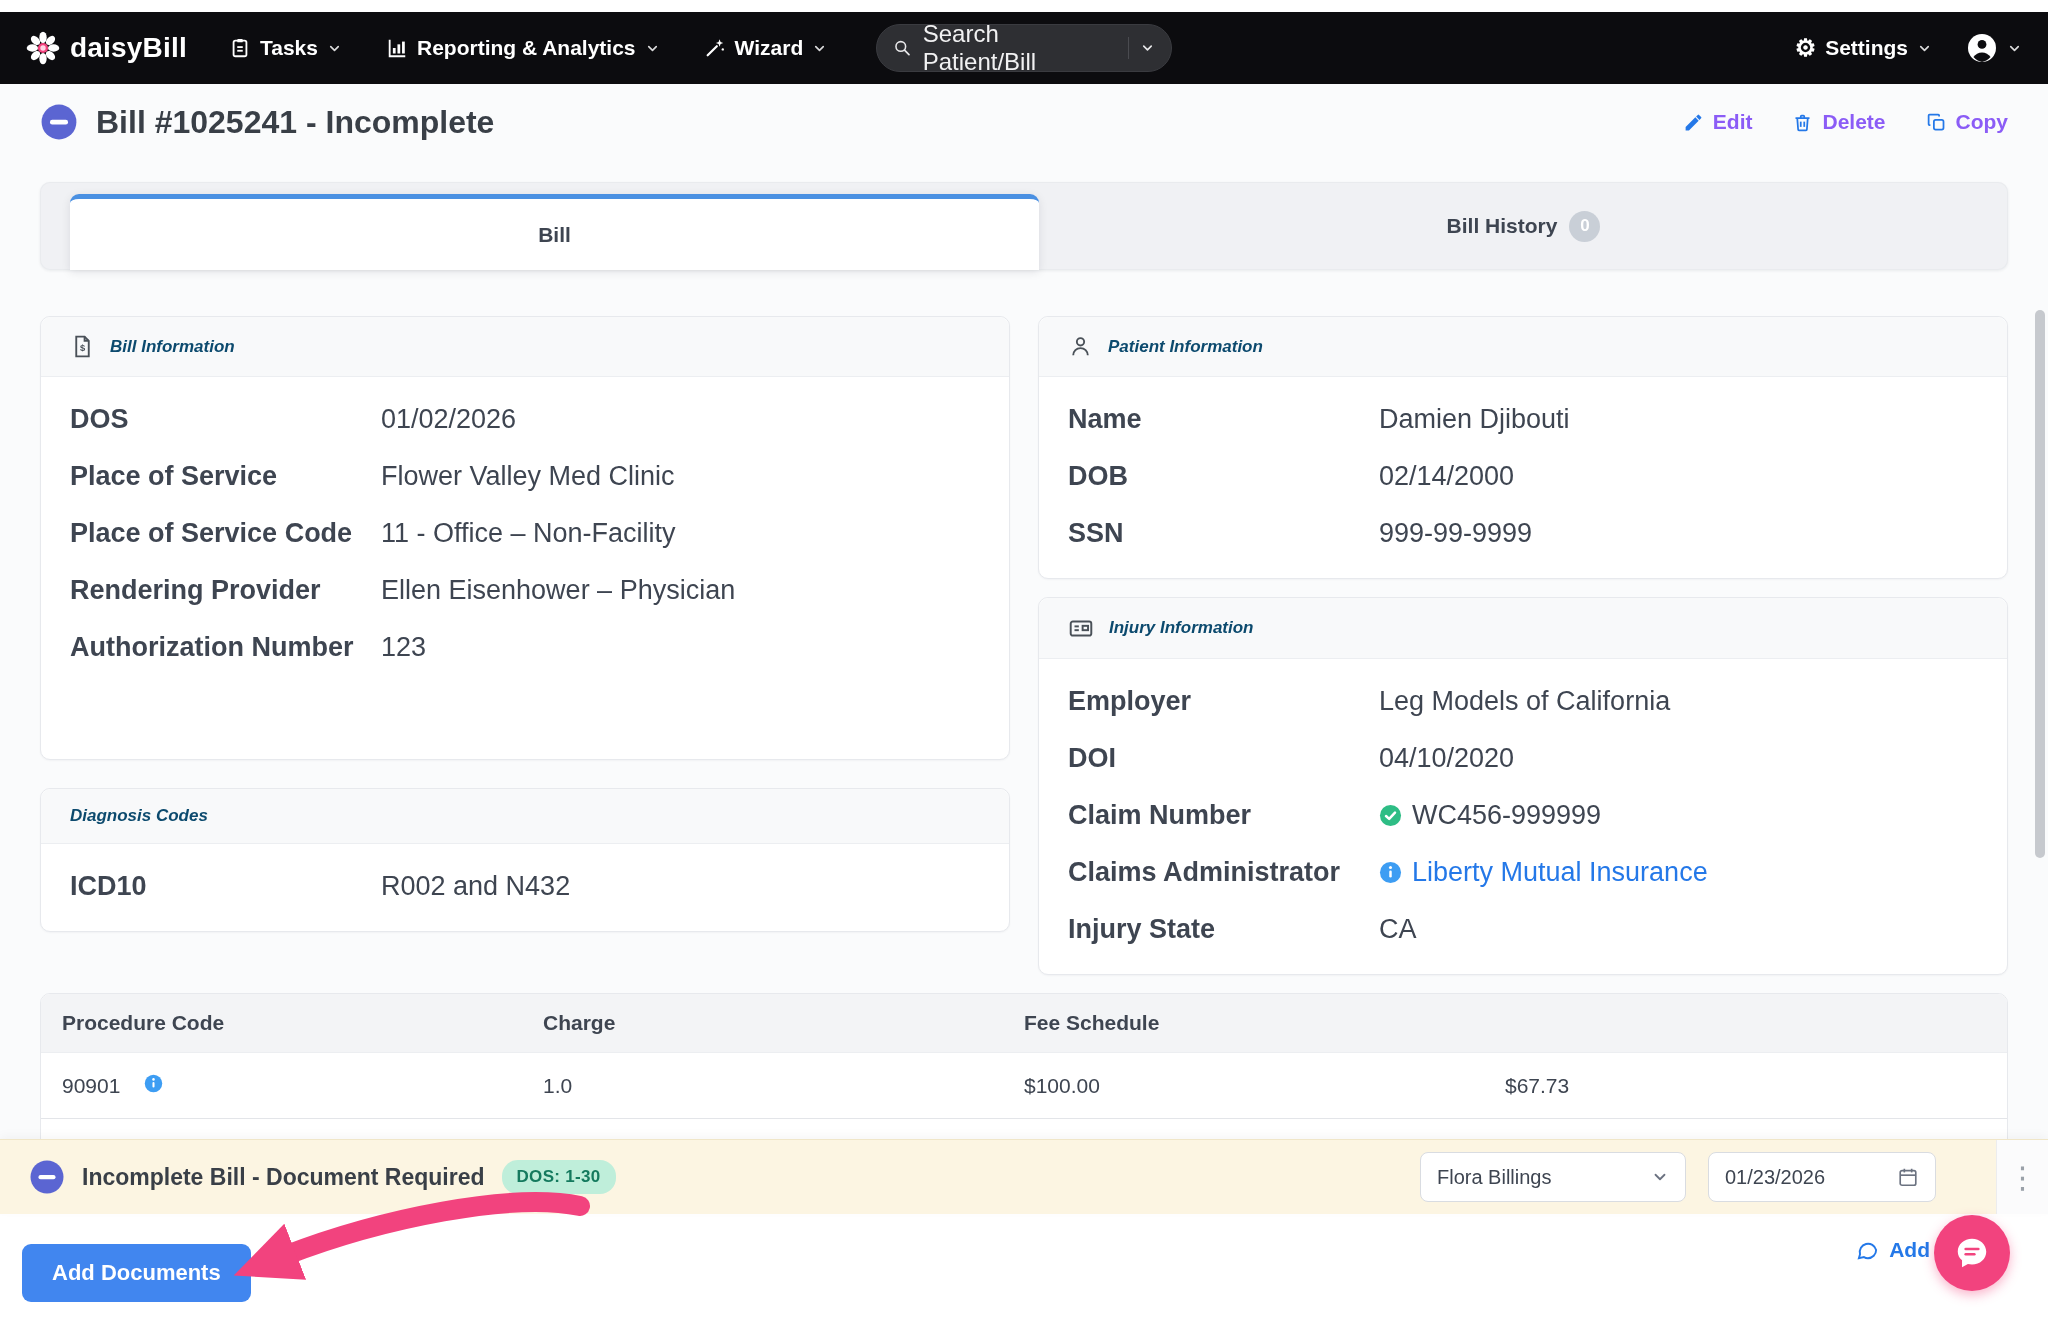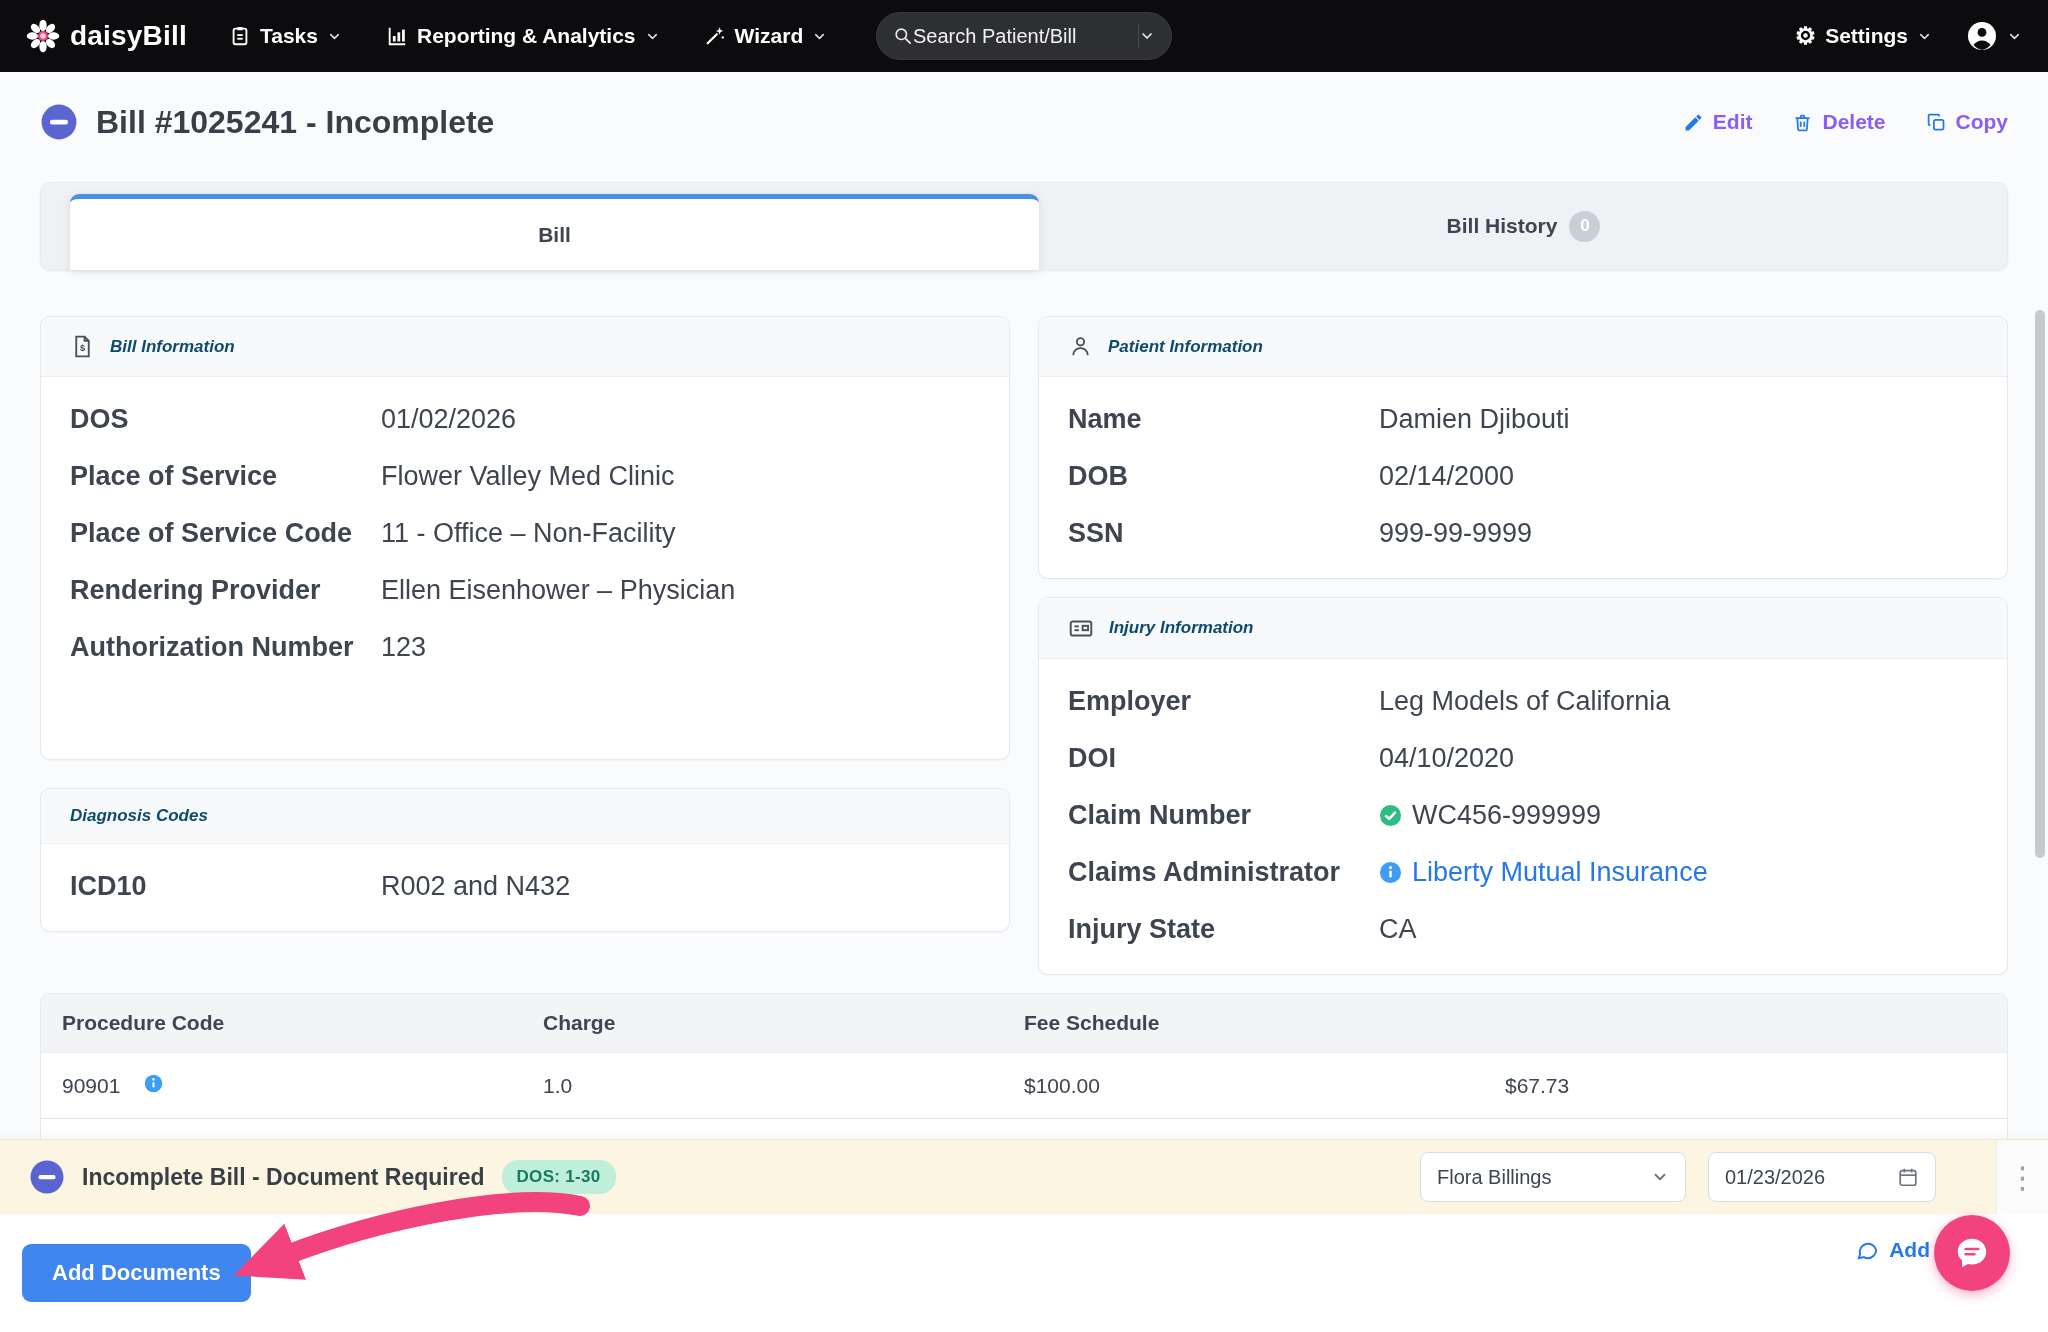--- a/index.html
+++ b/index.html
@@ -4,34 +4,34 @@
 <style>
   * { box-sizing: border-box; margin: 0; padding: 0; }
   html,body { width: 2048px; height: 1332px; }
   body {
     position: relative; overflow: hidden; background: #ffffff;
     font-family: "Liberation Sans", sans-serif; color: #3e4551;
   }
 
   
   .navbar {
-    position: absolute; top:0; left:0; right:0; height:72px;
+    position: absolute; top:12px; left:0; right:0; height:72px;
     background:#0c0c0f; display:flex; align-items:center; padding:0 26px;
     z-index: 20;
   }
   .brand { display:flex; align-items:center; gap:10px; cursor:pointer; }
   .brand-text { color:#fff; font-size:28px; font-weight:700; letter-spacing:.2px; }
   .nav-menus { display:flex; align-items:center; margin-left:42px; gap:44px; }
   .nav-item { display:flex; align-items:center; gap:9px; color:#fff; font-size:21px; font-weight:600; cursor:pointer; }
   .chev { opacity:.85; }
   .nav-search {
     position:absolute; left:50%; transform:translateX(-50%);
     width:296px; height:48px; border-radius:24px; background:#2e2f33;
-    display:flex; align-items:center; gap:0; padding:0 16px;
-    color:#f1f1f2; font-size:20px; cursor:pointer; border:1px solid #3a3b40;
+    display:flex; align-items:center; gap:11px; padding:0 16px;
+    color:#f1f1f2; font-size:24px; cursor:pointer; border:1px solid #3a3b40;
   }
   .nav-search .spacer { flex:1; }
   .nav-search .vdiv { width:1px; height:22px; background:#4a4b50; }
   .nav-right { margin-left:auto; display:flex; align-items:center; gap:34px; }
   .gear-glyph { font-size:24px; line-height:1; }
 
   
   .main { position:absolute; top:72px; left:0; right:0; bottom:0; background:#fafbfc; padding:0 40px; }
 
   .page-header { margin-top:26px; height:48px; display:flex; align-items:center; justify-content:space-between; }

